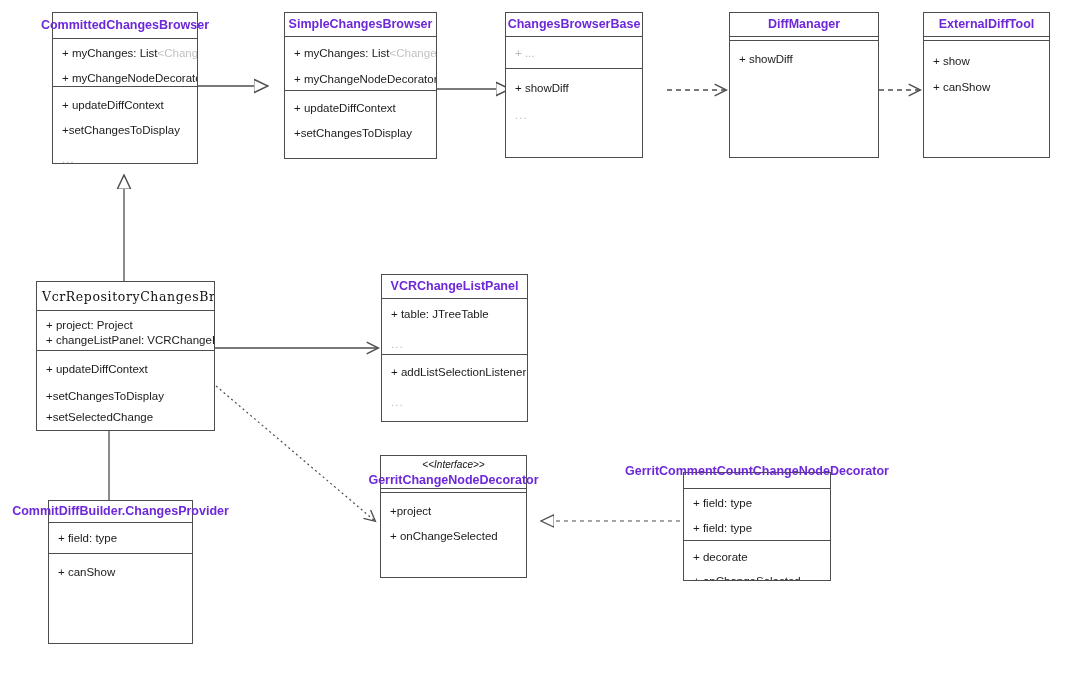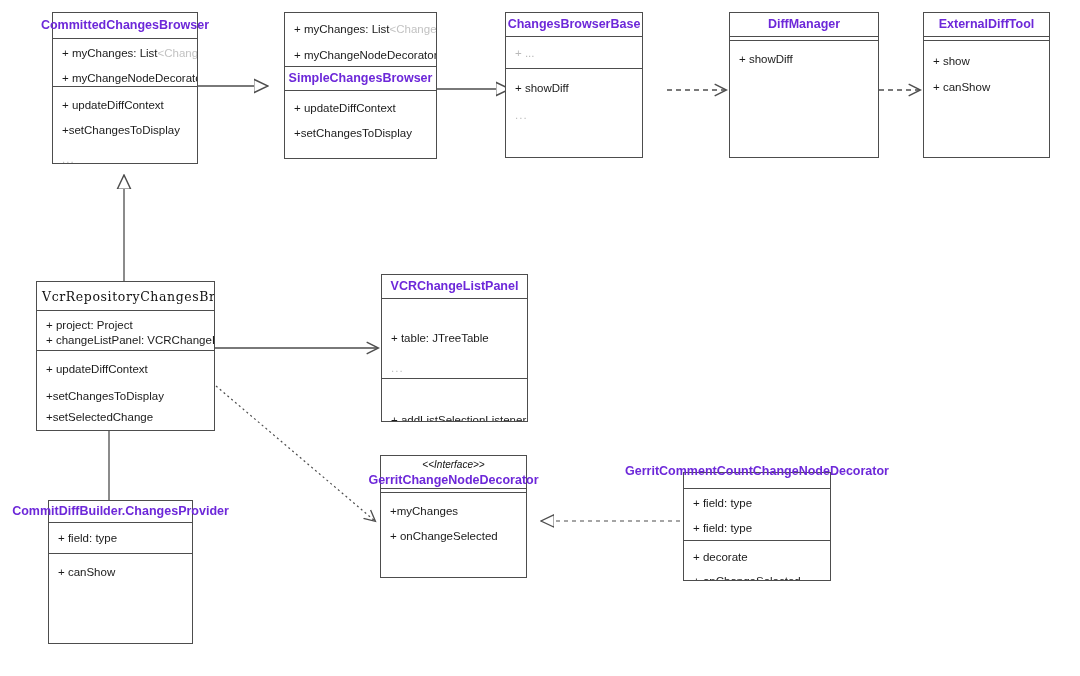--- a/index.html
+++ b/index.html
@@ -179,26 +179,26 @@
       <div class="member" style="padding-top:12px;">+ myChangeNodeDecorator</div>
     </div>
     <div class="compartment comp-overflow-clip" style="flex:1; padding-top:12px;">
       <div class="member">+ updateDiffContext</div>
       <div class="member" style="padding-top:12px;">+setChangesToDisplay</div>
       <div class="ellipsis-m" style="padding-top:16px;">...</div>
     </div>
   </div>
 
   <div class="uml-class" style="left:284px; top:12px; width:153px; height:147px;">
+    <div class="compartment comp-title" style="height:24px;">
+      <span class="title-text title-overflow">SimpleChangesBrowser</span>
+    </div>
     <div class="compartment comp-attrs comp-overflow-clip" style="height:54px; padding-top:6px;">
       <div class="member" style="padding-top:4px;"><span>+ myChanges: List</span><span class="generic">&lt;Change</span></div>
       <div class="member" style="padding-top:13px;">+ myChangeNodeDecorator</div>
-    </div>
-    <div class="compartment comp-title" style="height:24px;">
-      <span class="title-text title-overflow">SimpleChangesBrowser</span>
     </div>
     <div class="compartment comp-overflow-clip" style="flex:1; padding-top:11px;">
       <div class="member">+ updateDiffContext</div>
       <div class="member" style="padding-top:12px;">+setChangesToDisplay</div>
       <div class="ellipsis-m" style="padding-top:14px;">...</div>
     </div>
   </div>
 
   <div class="uml-class" style="left:505px; top:12px; width:138px; height:146px;">
     <div class="compartment comp-title" style="height:24px;">
@@ -242,21 +242,21 @@
       <div class="member tight">+ project: Project</div>
       <div class="member tight">+ changeListPanel: VCRChangeLis</div>
     </div>
     <div class="compartment comp-overflow-clip" style="flex:1; padding-top:12px;">
       <div class="member">+ updateDiffContext</div>
       <div class="member" style="padding-top:14px;">+setChangesToDisplay</div>
       <div class="member" style="padding-top:8px;">+setSelectedChange</div>
     </div>
   </div>
 
-  <div class="uml-class" style="left:381px; top:274px; width:147px; height:148px;gap:24px;">
+  <div class="uml-class" style="left:381px; top:274px; width:147px; height:148px;">
     <div class="compartment comp-title" style="height:24px;">
       <span class="title-text title-overflow">VCRChangeListPanel</span>
     </div>
     <div class="compartment comp-attrs comp-overflow-clip" style="height:56px; padding-top:9px;">
       <div class="member">+ table: JTreeTable</div>
       <div class="ellipsis-m" style="padding-top:17px;">...</div>
     </div>
     <div class="compartment comp-overflow-clip" style="flex:1; padding-top:11px;">
       <div class="member">+ addListSelectionListener</div>
       <div class="ellipsis-m" style="padding-top:17px;">...</div>
@@ -275,21 +275,21 @@
     </div>
   </div>
 
   <div class="uml-class" style="left:380px; top:455px; width:147px; height:123px;">
     <div class="compartment comp-title" style="height:33px; position:relative;">
       <span class="stereotype-text" style="position:absolute; left:50%; transform:translateX(-50%); top:2px;">&lt;&lt;Interface&gt;&gt;</span>
       <span class="title-text title-overflow" style="top:17px;">GerritChangeNodeDecorator</span>
     </div>
     <div class="compartment comp-attrs" style="height:4px;"></div>
     <div class="compartment comp-overflow-clip" style="flex:1; padding-top:12px;">
-      <div class="member">+myChanges</div>
+      <div class="member">+project</div>
       <div class="member" style="padding-top:12px;">+ onChangeSelected</div>
     </div>
   </div>
 
   <div class="uml-class" style="left:683px; top:472px; width:148px; height:109px;">
     <div class="compartment comp-title" style="height:16px;">
       <span class="title-text title-overflow" style="top:-9px;">GerritCommentCountChangeNodeDecorator</span>
     </div>
     <div class="compartment comp-attrs comp-overflow-clip" style="height:52px; padding-top:8px;">
       <div class="member">+ field: type</div>

